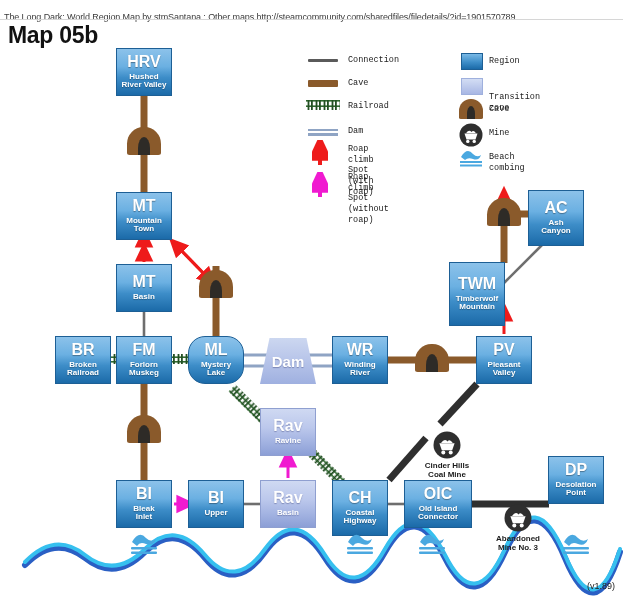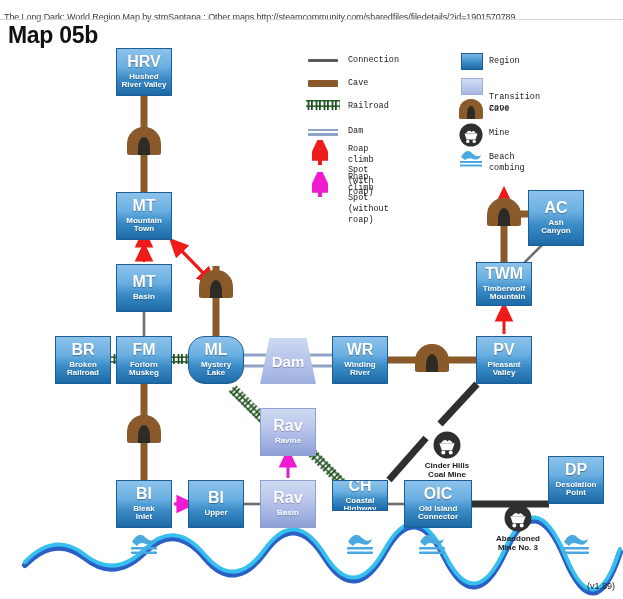--- a/index.html
+++ b/index.html
@@ -192,21 +192,21 @@
         <div class="abbr">Dam</div>
       </div>
       <div class="node region" style="left: 332px; top: 336px; width: 56px; height: 48px;">
         <div class="abbr">WR</div>
         <div class="sub">Winding<br>River</div>
       </div>
       <div class="node region" style="left: 476px; top: 336px; width: 56px; height: 48px;">
         <div class="abbr">PV</div>
         <div class="sub">Pleasant<br>Valley</div>
       </div>
-      <div class="node region" style="left: 476px; top: 262px; width: 56px; height: 44px; text-align: right;">
+      <div class="node region" style="left: 449px; top: 262px; width: 56px; height: 64px;">
         <div class="abbr">TWM</div>
         <div class="sub">Timberwolf<br>Mountain</div>
       </div>
       <div class="node region" style="left: 528px; top: 190px; width: 56px; height: 56px;">
         <div class="abbr">AC</div>
         <div class="sub">Ash<br>Canyon</div>
       </div>
       <div class="node transition" style="left: 260px; top: 408px; width: 56px; height: 48px;">
         <div class="abbr">Rav</div>
         <div class="sub">Ravine</div>
@@ -216,21 +216,21 @@
         <div class="sub">Bleak<br>Inlet</div>
       </div>
       <div class="node region" style="left: 188px; top: 480px; width: 56px; height: 48px;">
         <div class="abbr">BI</div>
         <div class="sub">Upper</div>
       </div>
       <div class="node transition" style="left: 260px; top: 480px; width: 56px; height: 48px;">
         <div class="abbr">Rav</div>
         <div class="sub">Basin</div>
       </div>
-      <div class="node region" style="left: 332px; top: 480px; width: 56px; height: 31px;">
+      <div class="node region" style="left: 332px; top: 480px; width: 56px; height: 56px;">
         <div class="abbr">CH</div>
         <div class="sub">Coastal<br>Highway</div>
       </div>
       <div class="node region" style="left: 404px; top: 480px; width: 68px; height: 48px;">
         <div class="abbr">OIC</div>
         <div class="sub">Old Island<br>Connector</div>
       </div>
       <div class="node region" style="left: 548px; top: 456px; width: 56px; height: 48px;">
         <div class="abbr">DP</div>
         <div class="sub">Desolation<br>Point</div>

